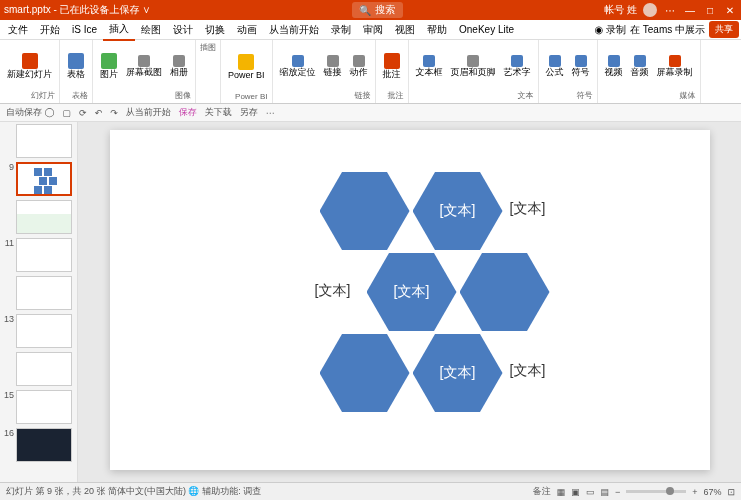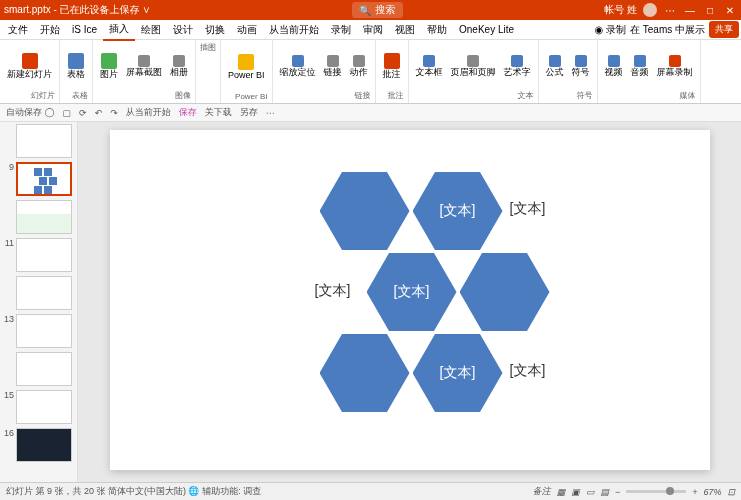--- a/index.html
+++ b/index.html
@@ -41,21 +41,21 @@
 .thumb.active .mini { border: 2px solid #d83b01; }
 .mini-hex { position: absolute; width: 8px; height: 8px; background: #4a7cbf; }
 
 .canvas-area { flex: 1; background: #e8e8e8; display: flex; justify-content: center; align-items: flex-start; padding: 8px; position: relative; }
 .slide { width: 600px; height: 340px; background: #fff; box-shadow: 0 2px 8px rgba(0,0,0,0.2); position: relative; }
 
 .hex { position: absolute; width: 90px; height: 78px; background: #4a7cbf; clip-path: polygon(25% 0%, 75% 0%, 100% 50%, 75% 100%, 25% 100%, 0% 50%); display: flex; align-items: center; justify-content: center; color: #fff; font-size: 14px; }
 .hexlabel { position: absolute; font-size: 14px; color: #333; }
 
 .statusbar { height: 18px; background: #f0f0f0; border-top: 1px solid #ccc; display: flex; align-items: center; padding: 0 6px; font-size: 9px; color: #555; justify-content: space-between; }
-.statusbar .sbright { display: flex; align-items: center; gap: 6px; font-style: italic; }
+.statusbar .sbright { display: flex; align-items: center; gap: 6px; }
 .zoom-slider { width: 60px; height: 3px; background: #ccc; position: relative; }
 .zoom-slider .knob { position: absolute; left: 40px; top: -3px; width: 8px; height: 8px; background: #888; border-radius: 50%; }
 </style>
 </head>
 <body>
 
 <div class="titlebar">
   <div class="left">smart.pptx - 已在此设备上保存 ∨</div>
   <div class="center">
     <div class="search">

